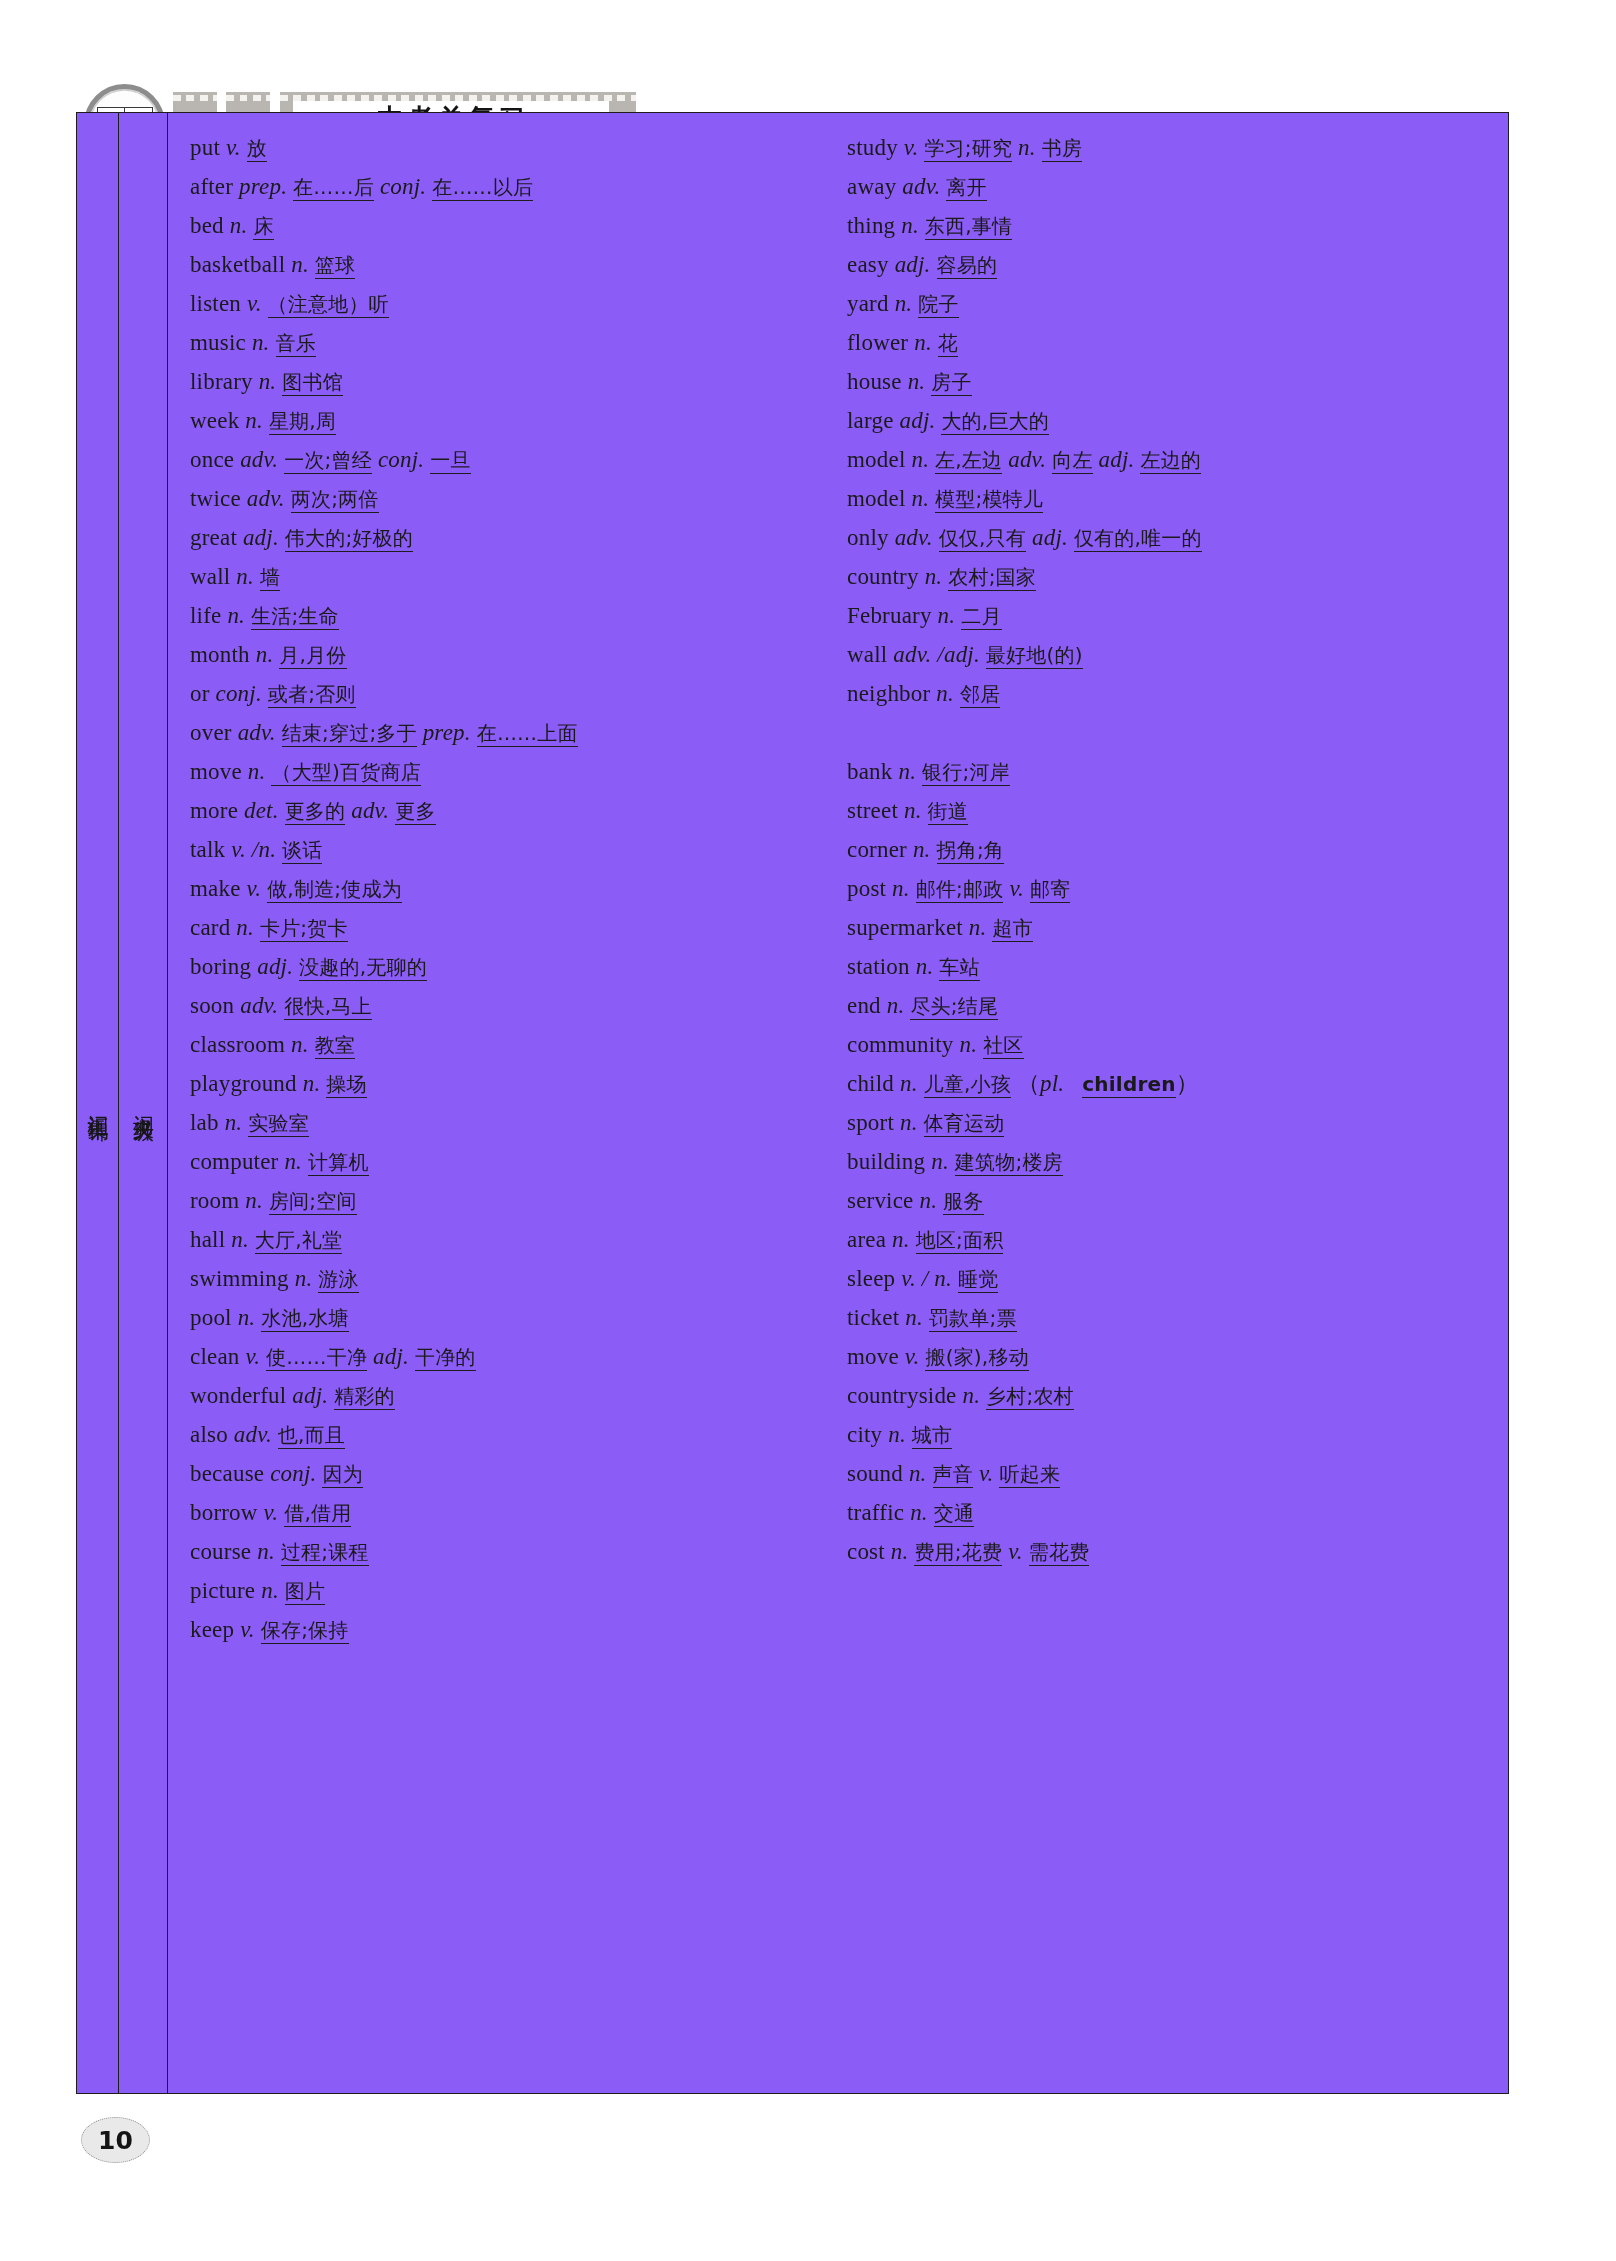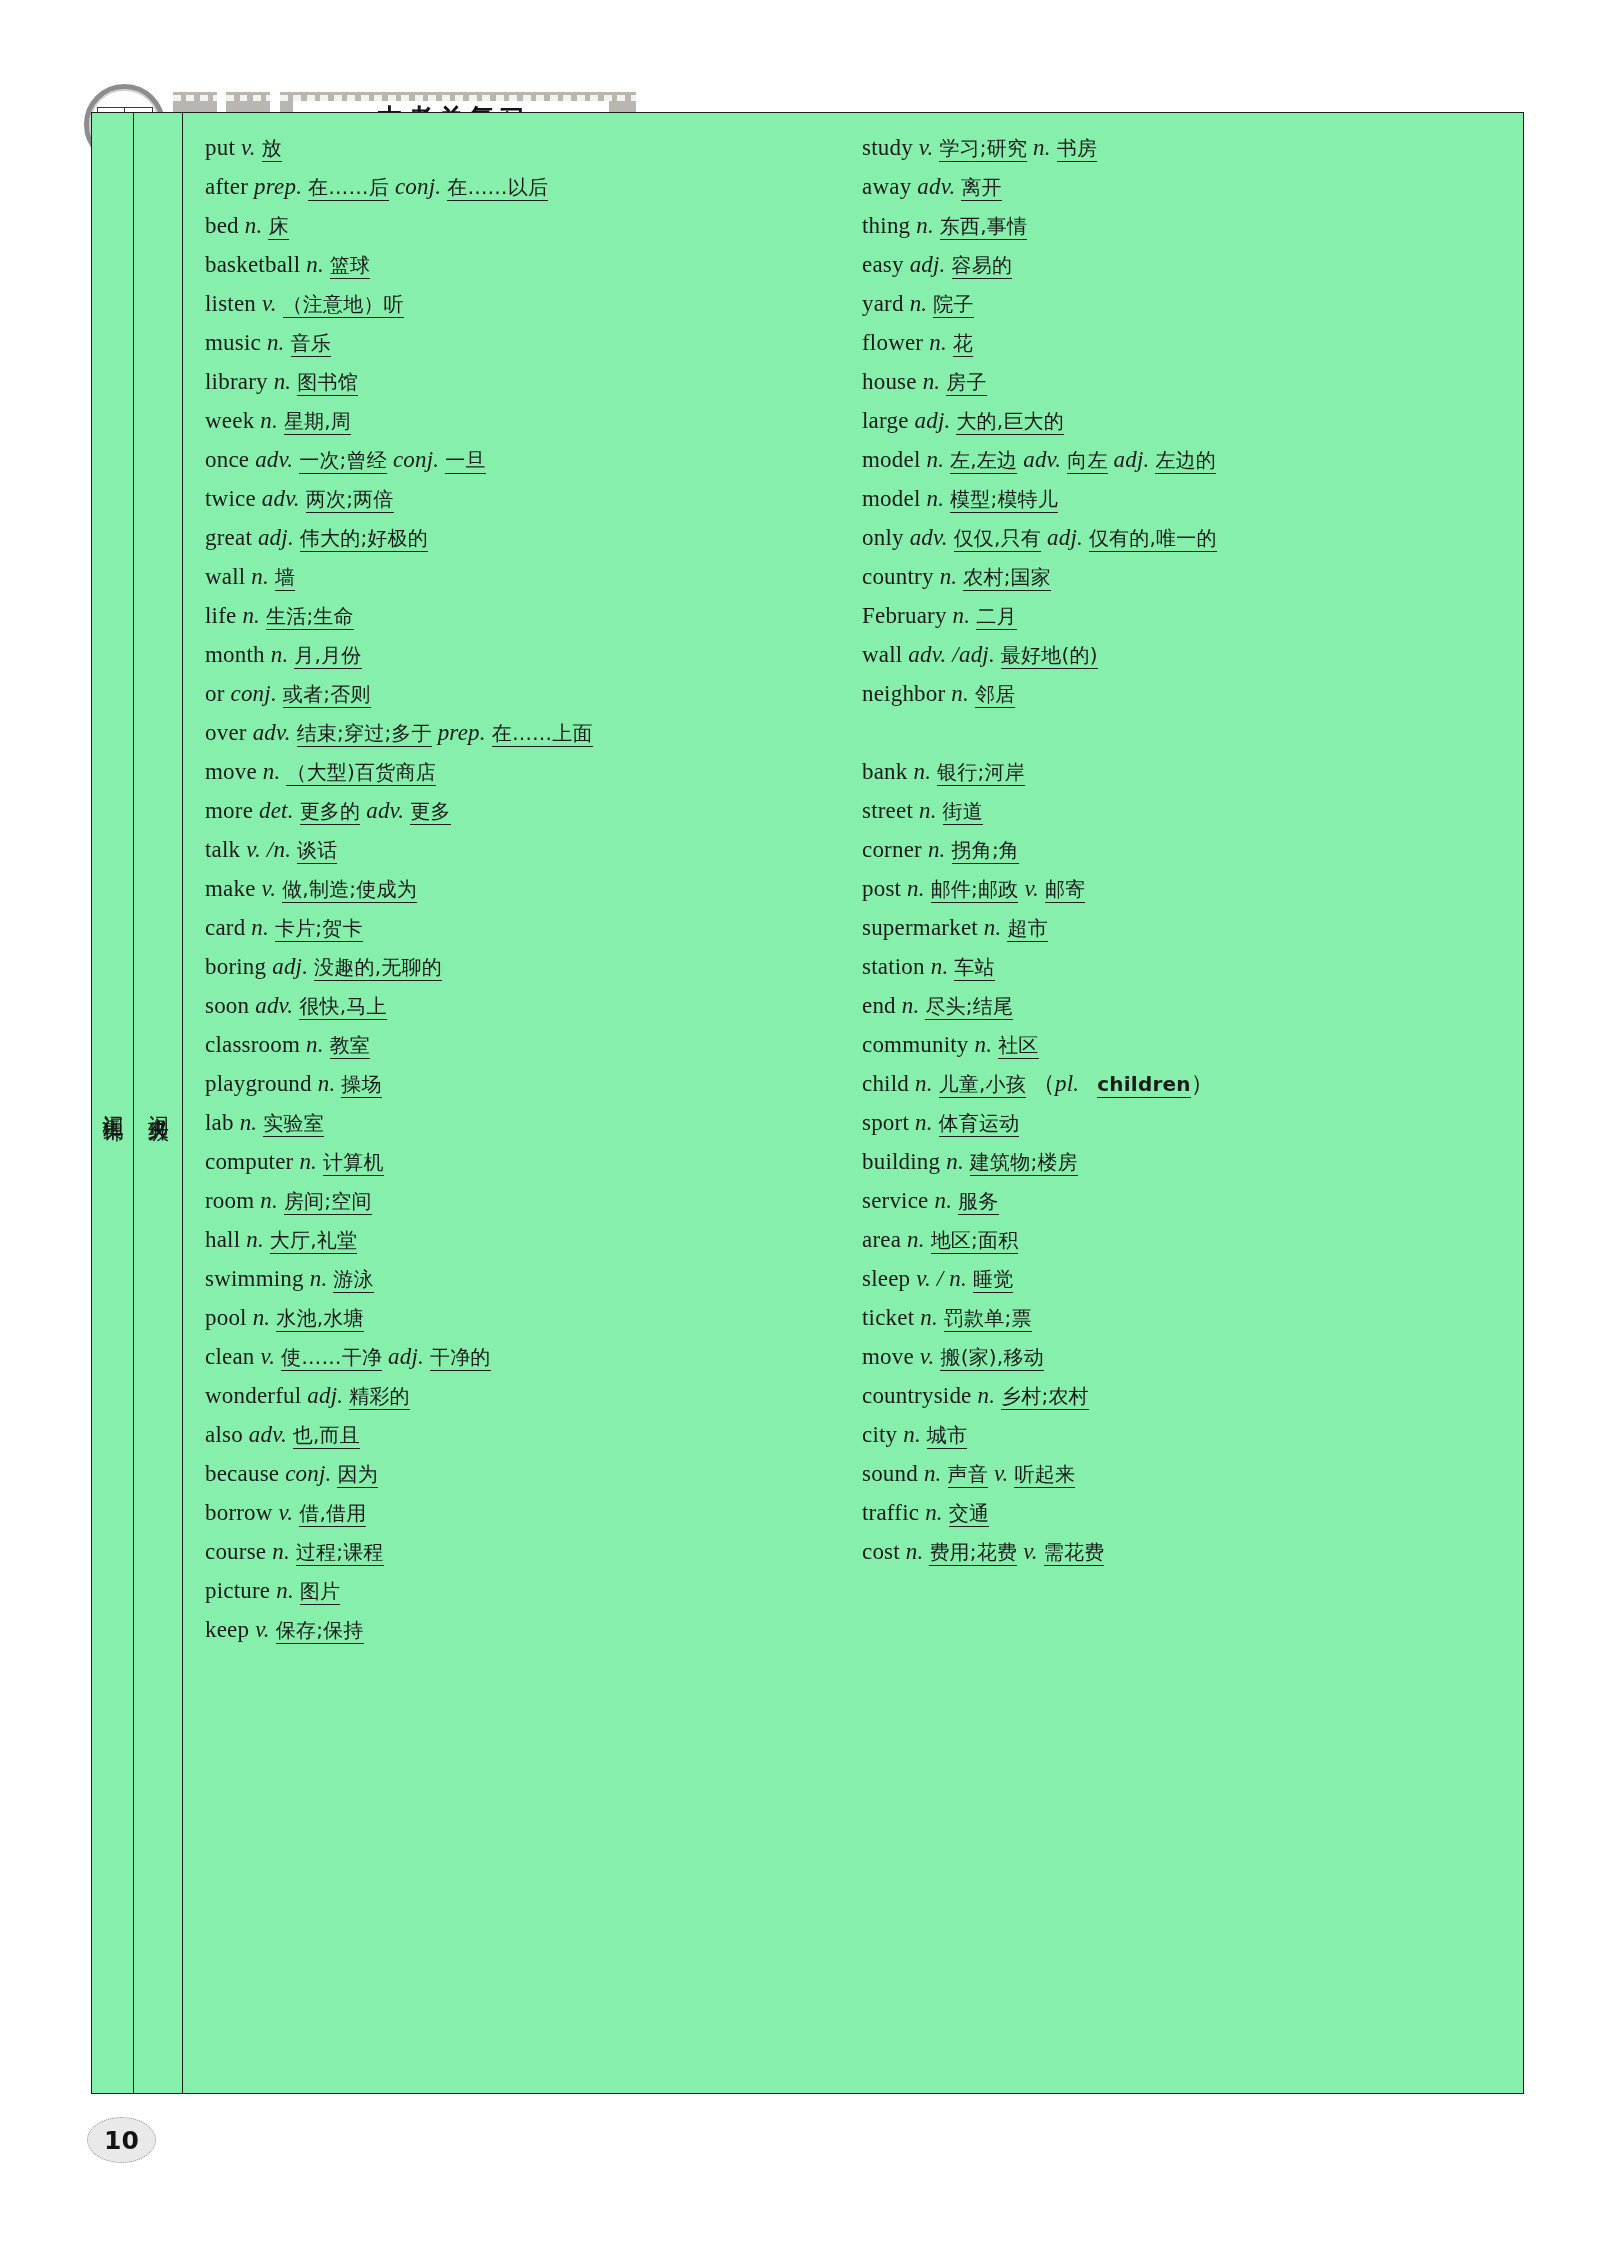--- a/index.html
+++ b/index.html
@@ -103,28 +103,28 @@
     font-family: "DejaVu Sans", "Liberation Sans", sans-serif;
     font-weight: bold;
     font-size: 27px;
     letter-spacing: 3.4px;
     color: #141414;
   }
 
   
   #vocab-table {
     position: absolute;
-    left: 91px;
+    left: 76px;
     top: 112px;
     width: 1433px;
     height: 1982px;
     border: 1.7px solid #1d1d1d;
     box-sizing: border-box;
     display: flex;
-    background: #86efac;
+    background: #8b5cf6;
   }
 
   .col-vert {
     box-sizing: border-box;
     border-right: 1.7px solid #1d1d1d;
     display: flex;
     align-items: center;
     justify-content: center;
   }
   #col-category { width: 42px; }
@@ -170,21 +170,21 @@
     font-family: "DejaVu Sans", "Liberation Sans", sans-serif;
     font-size: 20px;
     border-bottom: 1.3px solid #1d1d1d;
     padding-bottom: 0.8px;
   }
   .bold { font-weight: bold; margin-left: 12px; }
 
   
   #page-number {
     position: absolute;
-    left: 87px;
+    left: 81px;
     top: 2117px;
     width: 69px;
     height: 46px;
     border-radius: 50%;
     background: #e9e9e9;
     border: 1.7px dotted #8b8b8b;
     box-sizing: border-box;
     display: flex;
     align-items: center;
     justify-content: center;

